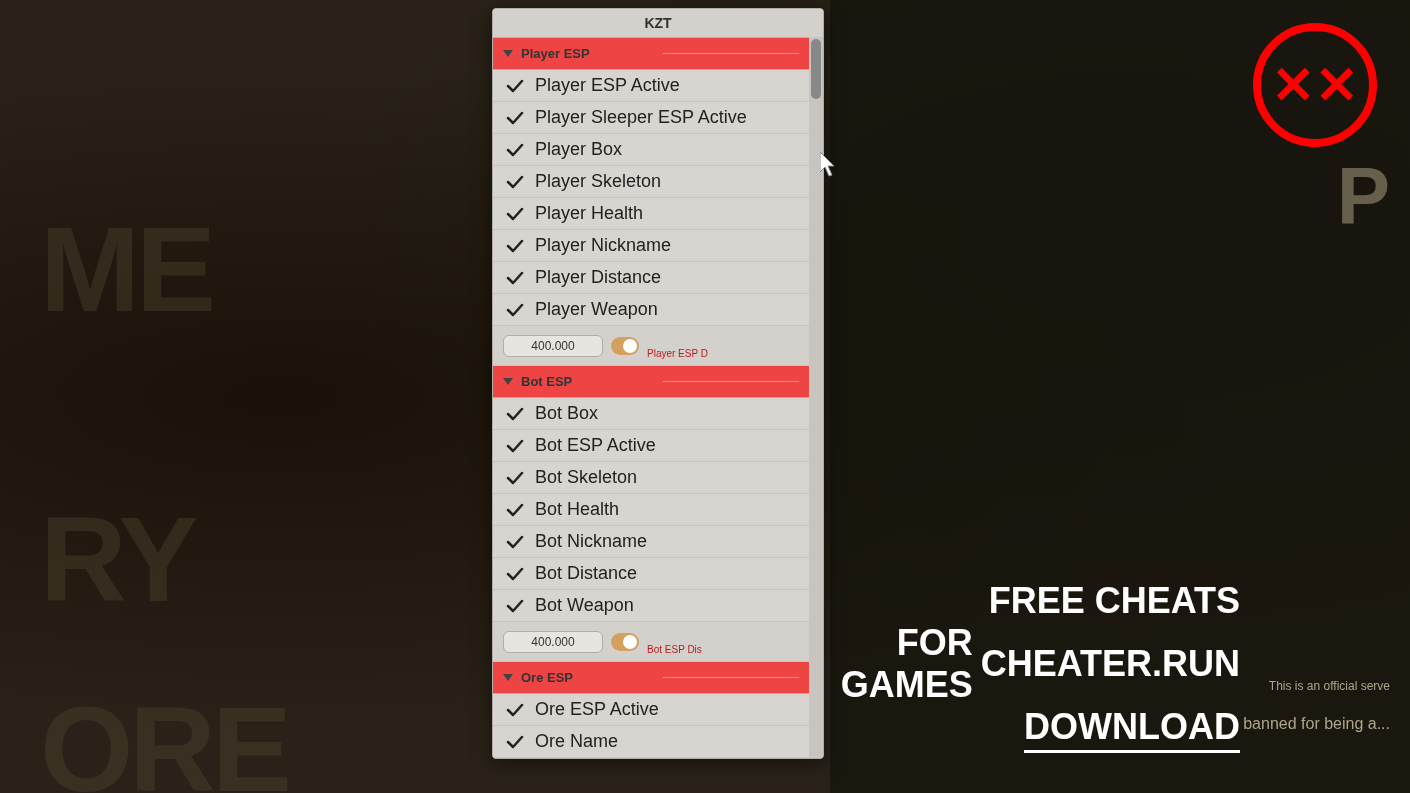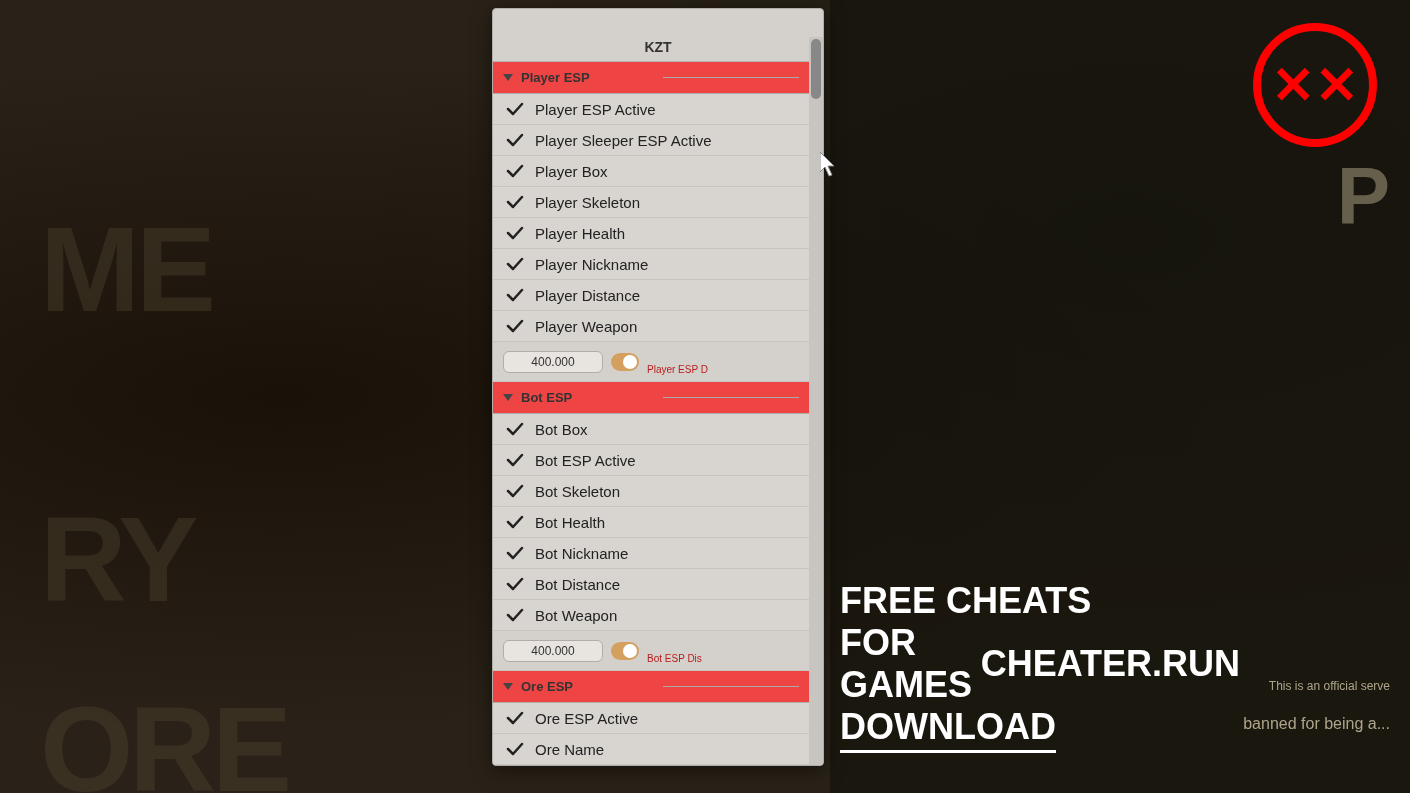--- a/index.html
+++ b/index.html
@@ -86,20 +86,21 @@
     .circle-logo svg {
       width: 130px;
       height: 130px;
     }
 
     .watermark {
       position: absolute;
       bottom: 40px;
       left: 840px;
       width: 400px;
+      text-align: right;
     }
 
     .watermark-line1 {
       font-size: 36px;
       font-weight: 900;
       color: white;
       text-transform: uppercase;
       font-family: Arial Black, sans-serif;
     }
 
@@ -169,21 +170,20 @@
     }
 
     .panel-title {
       background: #d4d0cc;
       text-align: center;
       padding: 6px 12px;
       font-size: 14px;
       font-weight: bold;
       color: #333;
       border-bottom: 1px solid #b8b4b0;
-      margin-top: 24px;
     }
 
     .scrollbar-track {
       position: absolute;
       right: 0;
       top: 28px;
       width: 14px;
       height: calc(100% - 28px);
       background: #c8c4c0;
     }
@@ -252,21 +252,21 @@
       align-items: center;
       justify-content: center;
     }
 
     .check-icon svg {
       width: 18px;
       height: 18px;
     }
 
     .item-label {
-      font-size: 15px;
+      font-size: 18px;
       color: #222;
     }
 
     .distance-row {
       display: flex;
       align-items: center;
       padding: 6px 10px;
       background: #d4d0cc;
       border-bottom: 1px solid #c8c4c0;
       gap: 8px;

